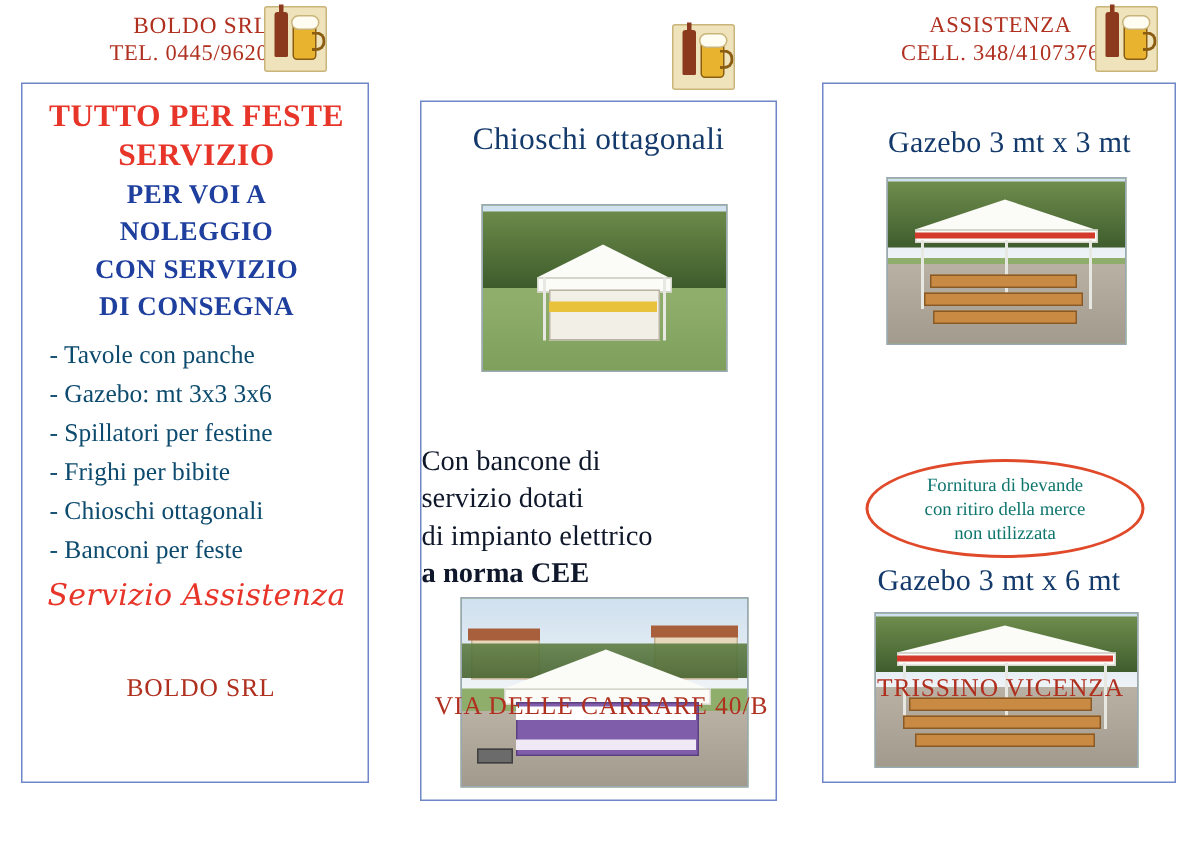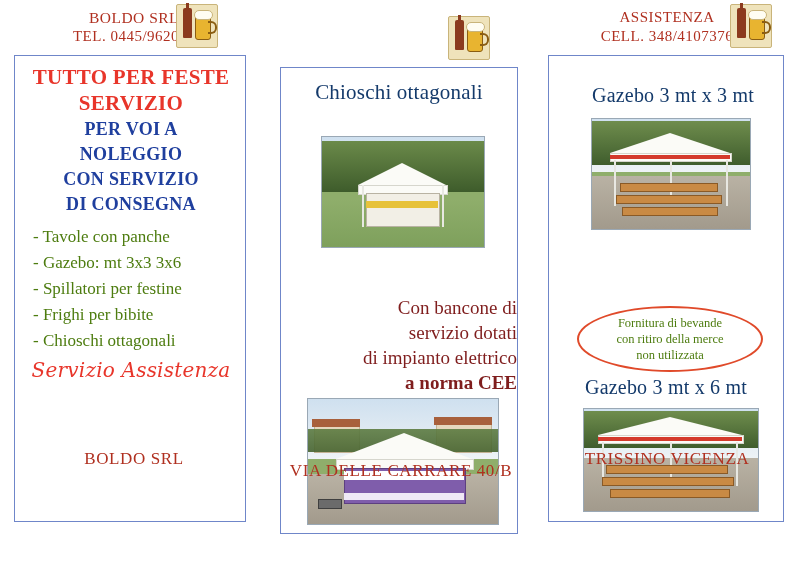--- a/index.html
+++ b/index.html
@@ -144,21 +144,21 @@
     color: #1f3f9e;
     font-weight: bold;
     font-size: 18px;
     line-height: 23px;
     text-align: center;
     letter-spacing: .3px;
     margin-top: 2px;
   }
   .bullets {
     margin-top: 8px;
-    color: #4d7c0f;
+    color: #0c4a6e;
     font-size: 17px;
     line-height: 26px;
     padding-left: 6px;
   }
   .bullets div { white-space: nowrap; }
   .script {
     color: #e8352a;
     font-family: "DejaVu Serif", serif;
     font-style: italic;
     font-size: 20px;
@@ -230,22 +230,22 @@
 
   
   .mid-head {
     text-align: center;
     color: #143a6b;
     font-size: 21px;
     margin-top: 12px;
     letter-spacing: .2px;
   }
   .mid-blue {
-    text-align: right;
-    color: #7f1d1d;
+    text-align: left;
+    color: #0f172a;
     font-size: 19px;
     line-height: 25px;
     margin-top: 6px;
   }
   .mid-diam {
     text-align: center;
     color: #143a6b;
     font-size: 19px;
     margin-top: 6px;
   }
@@ -265,21 +265,21 @@
     height: 62px;
     border: 2px solid #e04a2a;
     border-radius: 50%;
     display: flex;
     align-items: center;
     justify-content: center;
     text-align: center;
     background: #ffffff;
   }
   .oval-text {
-    color: #4d7c0f;
+    color: #0f766e;
     font-size: 12.5px;
     line-height: 16px;
     font-family: "Liberation Serif", serif;
   }
 </style>
 </head>
 <body>
 
 <div class="flyer">
 
@@ -305,20 +305,21 @@
         <div class="title-blue">NOLEGGIO</div>
         <div class="title-blue">CON SERVIZIO</div>
         <div class="title-blue">DI CONSEGNA</div>
 
         <div class="bullets">
           <div>- Tavole con panche</div>
           <div>- Gazebo: mt 3x3  3x6</div>
           <div>- Spillatori per festine</div>
           <div>- Frighi per bibite</div>
           <div>- Chioschi ottagonali</div>
+          <div>- Banconi per feste</div>
         </div>
 
         <div class="script">Servizio Assistenza</div>
       </div>
 
     </div>
 
     <div class="col-footer">BOLDO SRL</div>
   </div>
 

